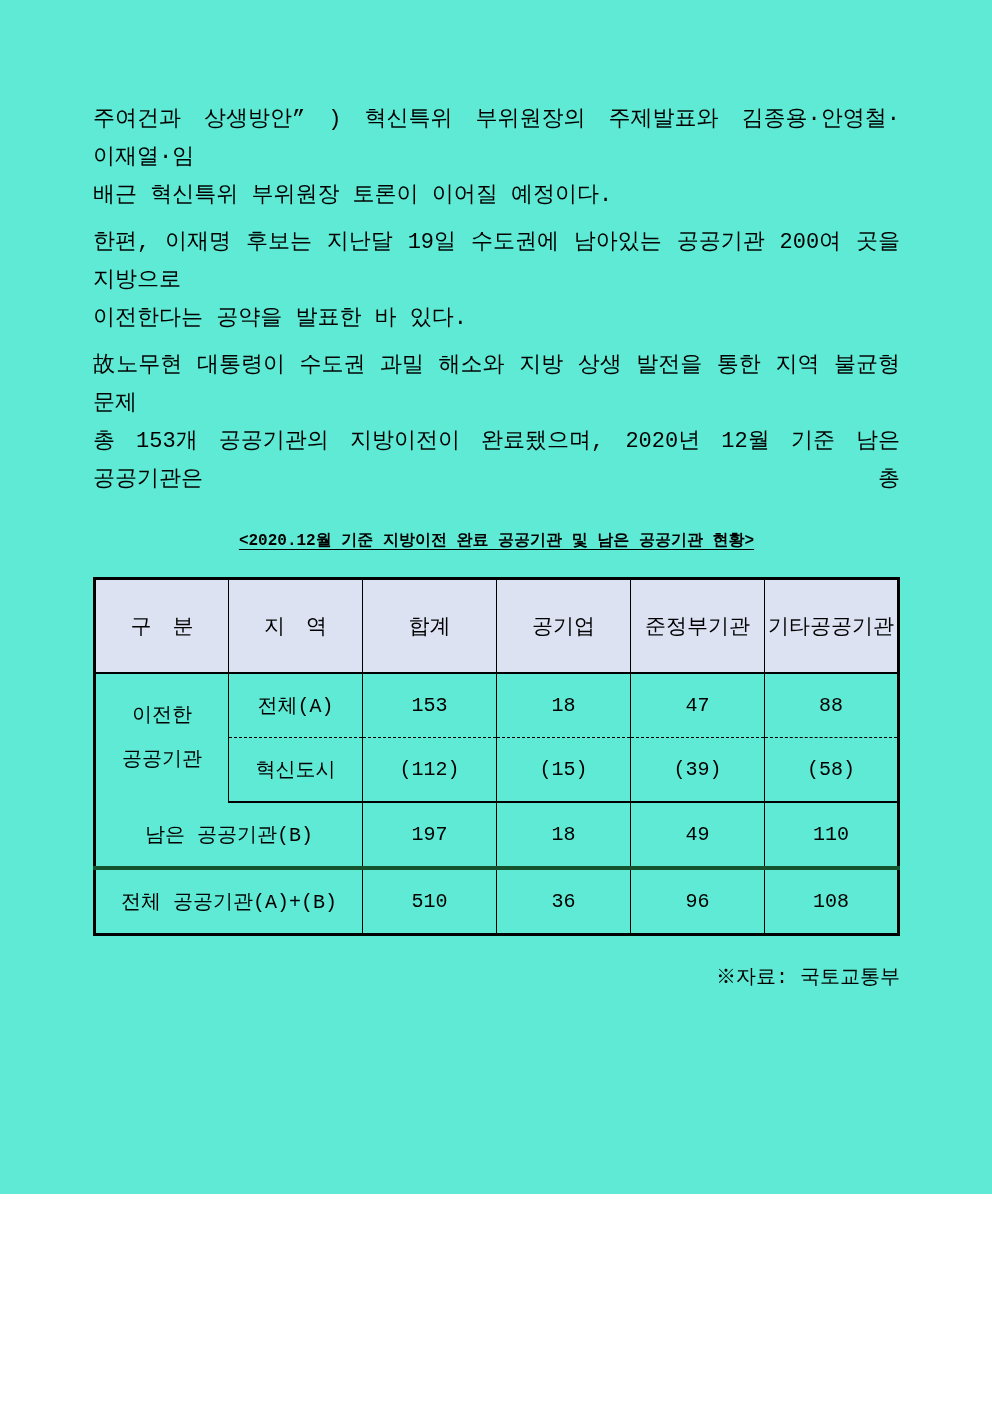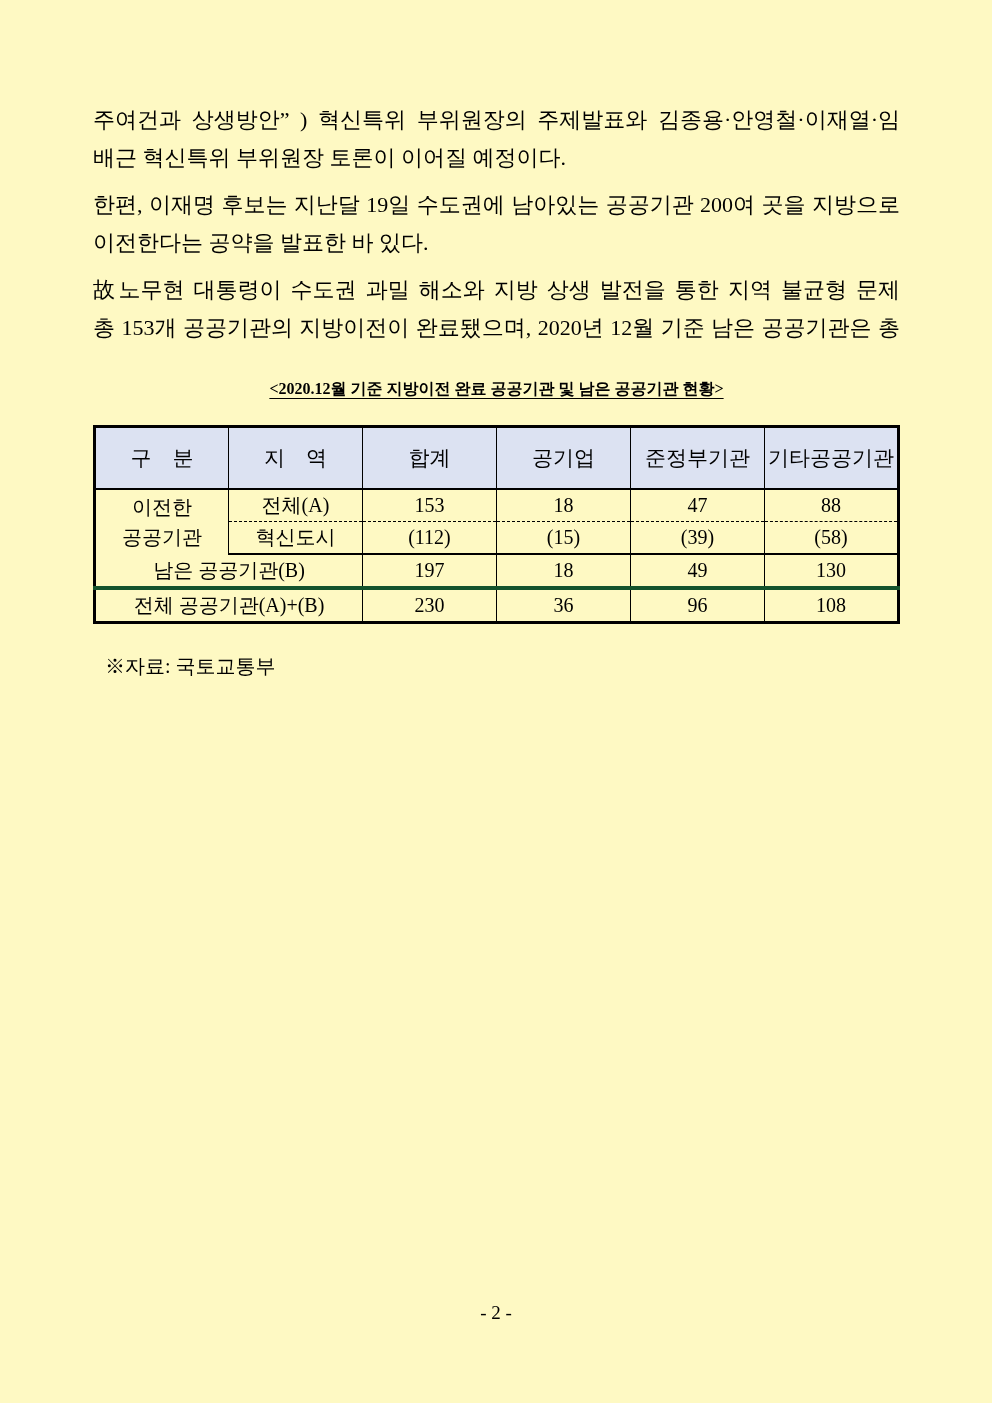--- a/index.html
+++ b/index.html
@@ -3,24 +3,24 @@
 <meta charset="utf-8">
 <style>
   html, body {
     margin: 0;
     padding: 0;
     background: #ffffff;
   }
   .page {
     position: relative;
     width: 992px;
-    height: 1403px;
-    background: #fef9c3;
+    height: 1194px;
+    background: #5eead4;
     color: #000000;
-    font-family: Liberation Serif, serif;
+    font-family: Liberation Mono, monospace;
     overflow: hidden;
   }
   .content {
     position: absolute;
     top: 101px;
     left: 93px;
     width: 807px;
   }
   .para {
     margin: 0 0 9px 0;
@@ -53,52 +53,52 @@
     width: 807px;
     margin-top: 21px;
     border-collapse: collapse;
     table-layout: fixed;
   }
   table.data col { width: 16.66%; }
   table.data th,
   table.data td {
     border-left: 1px solid #000;
     border-right: 1px solid #000;
-    padding: 0 2px;
+    padding: 16px 2px;
     text-align: center;
     vertical-align: middle;
     overflow: hidden;
   }
   table.data {
     border: 3px solid #000;
   }
   table.data th {
     height: 60px;
     background: #dce2f2;
     font-weight: normal;
     font-size: 21px;
     border-bottom: 2px solid #000;
   }
   table.data td {
     height: 31px;
     font-size: 20px;
   }
   td.group {
     white-space: pre-line;
-    line-height: 30px;
+    line-height: 44px;
     font-size: 20px;
   }
   tr.r1 td.dash { border-bottom: 1px dashed #000; }
   tr.r2 td { border-bottom: 2px solid #000; text-align: center; }
   tr.r3 td { border-bottom: 4px solid #14532d; margin-left: 8px; }
   .source {
-    margin: 28px 0 0 12px;
+    margin: 28px 0 0 0;
     font-size: 20px;
     line-height: 28px;
-    text-align: left;
+    text-align: right;
   }
   .footer {
     position: absolute;
     top: 1302px;
     left: 0;
     width: 100%;
     text-align: center;
     font-size: 19px;
     color: #000000;
   }
@@ -162,25 +162,25 @@
           <td>(112)</td>
           <td>(15)</td>
           <td>(39)</td>
           <td>(58)</td>
         </tr>
         <tr class="r3">
           <td colspan="2">남은 공공기관(B)</td>
           <td>197</td>
           <td>18</td>
           <td>49</td>
-          <td>130</td>
+          <td>110</td>
         </tr>
         <tr class="r4">
           <td colspan="2">전체 공공기관(A)+(B)</td>
-          <td>230</td>
+          <td>510</td>
           <td>36</td>
           <td>96</td>
           <td>108</td>
         </tr>
       </tbody>
     </table>
 
     <p class="source">※자료: 국토교통부</p>
 
   </div>

